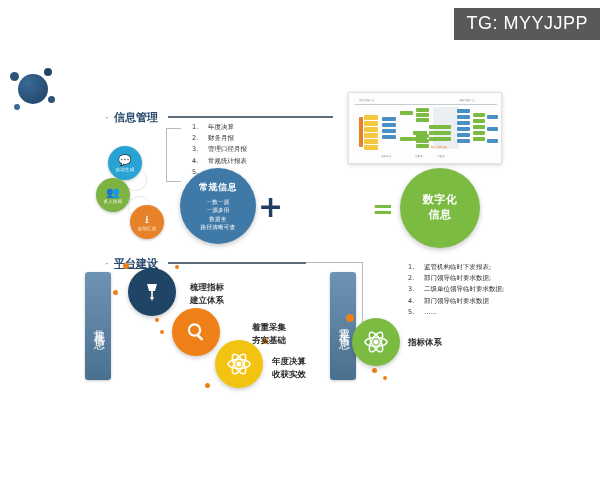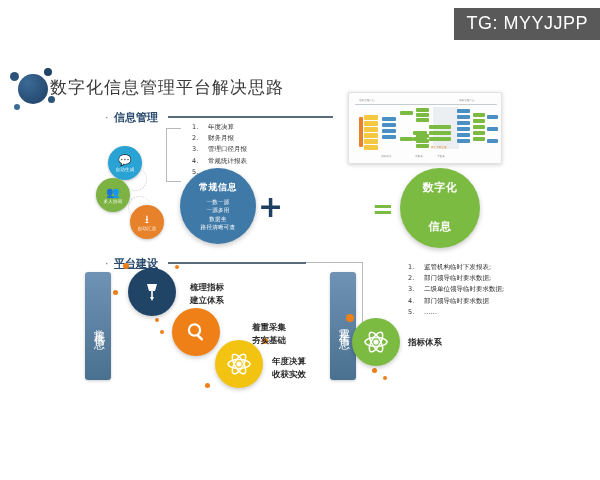--- a/index.html
+++ b/index.html
@@ -75,21 +75,21 @@
   .bigc{
     position:absolute;border-radius:50%;color:#fff;text-align:center;
     display:flex;flex-direction:column;align-items:center;justify-content:center;
     box-shadow:0 2px 5px rgba(0,0,0,.22);
   }
   .bigc .hd{font-size:9px;font-weight:bold;margin-bottom:4px;letter-spacing:.5px;}
   .bigc .ln{font-size:5.6px;line-height:1.5;letter-spacing:.2px;}
   .bigc.blue{left:180px;top:168px;width:76px;height:76px;background:#3f79a8;}
   .bigc.green{left:292px;top:168px;width:74px;height:74px;background:#1d9537;}
   .bigc.lgreen{left:400px;top:168px;width:80px;height:80px;background:#7cbb42;}
-  .bigc.lgreen .hd{font-size:11px;margin:12px;line-height:1.35;}
+  .bigc.lgreen .hd{font-size:11px;margin:0;line-height:1.35;}
 
   .op{position:absolute;font-weight:bold;line-height:1;}
   .op.plus{left:258px;top:192px;font-size:30px;color:#1f3f62;}
   .op.eq{left:372px;top:196px;font-size:26px;color:#7cbb42;}
 
   
   .thumb{
     position:absolute;left:348px;top:92px;width:152px;height:70px;
     background:#fdfdfd;border:1px solid #e2e2e2;box-shadow:0 1px 4px rgba(0,0,0,.18);
     overflow:hidden;
@@ -144,21 +144,20 @@
   <div class="tg-tag">TG: MYYJJPP</div>
 
   <div class="logo">
     <div class="d1"></div>
       <div class="d2"></div>
       <div class="d3"></div>
       <div class="d4"></div>
     <div class="big"></div>
   </div>
 
-  <div class="slide-title">数字化信息管理平台解决思路</div>
 
   <div class="sec-bullet" style="left:105px;top:110px;">
     <span class="dot">·</span><span>信息管理</span>
   </div>
   <div class="sec-rule" style="left:168px;top:116px;width:165px;"></div>
 
   <div class="numlist" style="left:192px;top:122px;">
     <div class="row">
         <span class="n">1.</span>
         <span class="t">年度决算</span>

